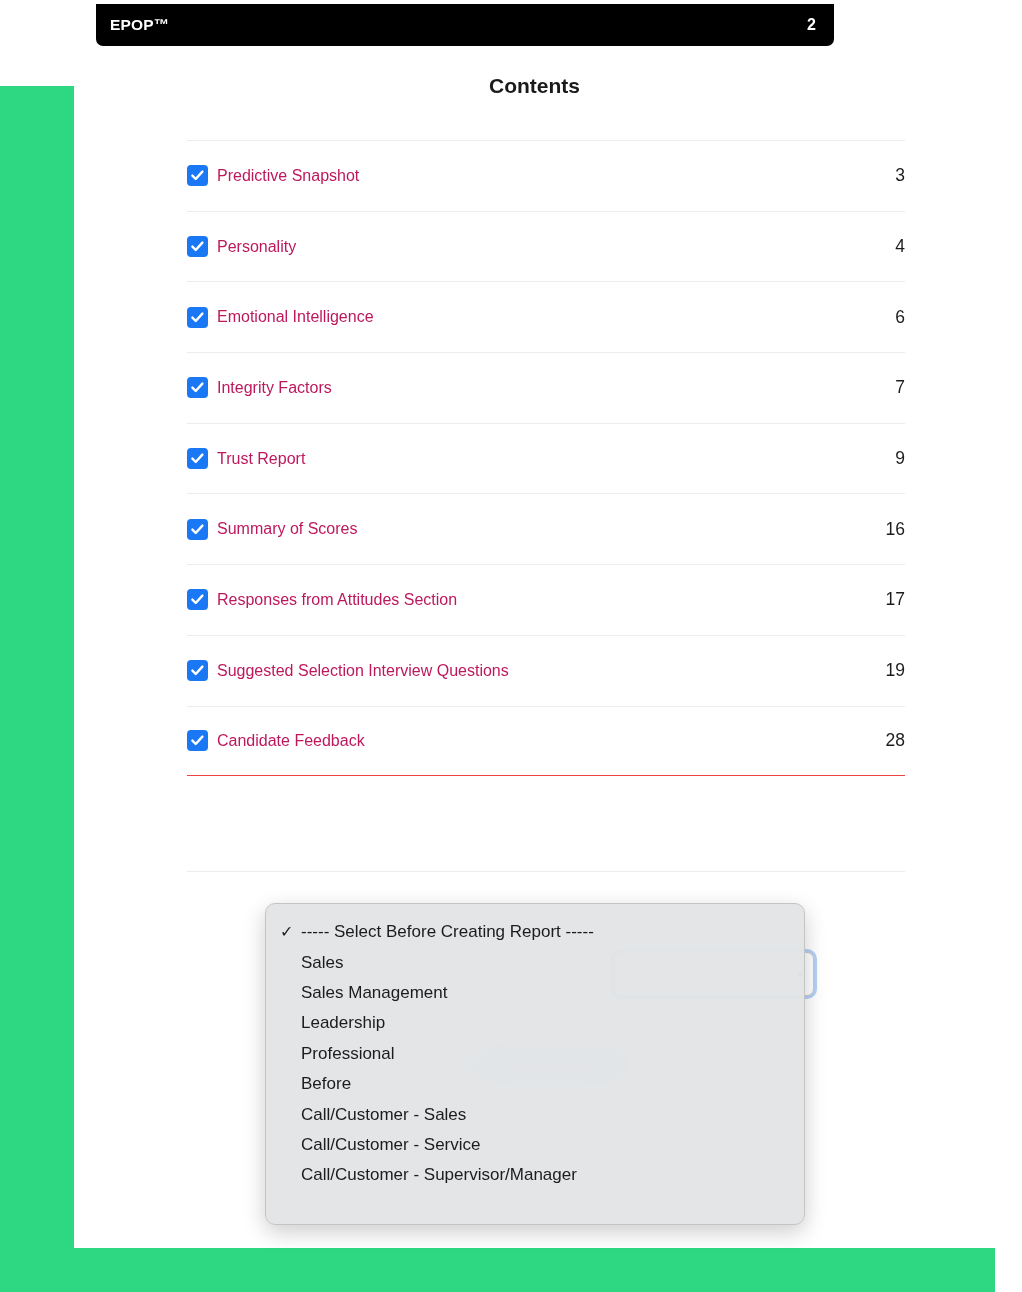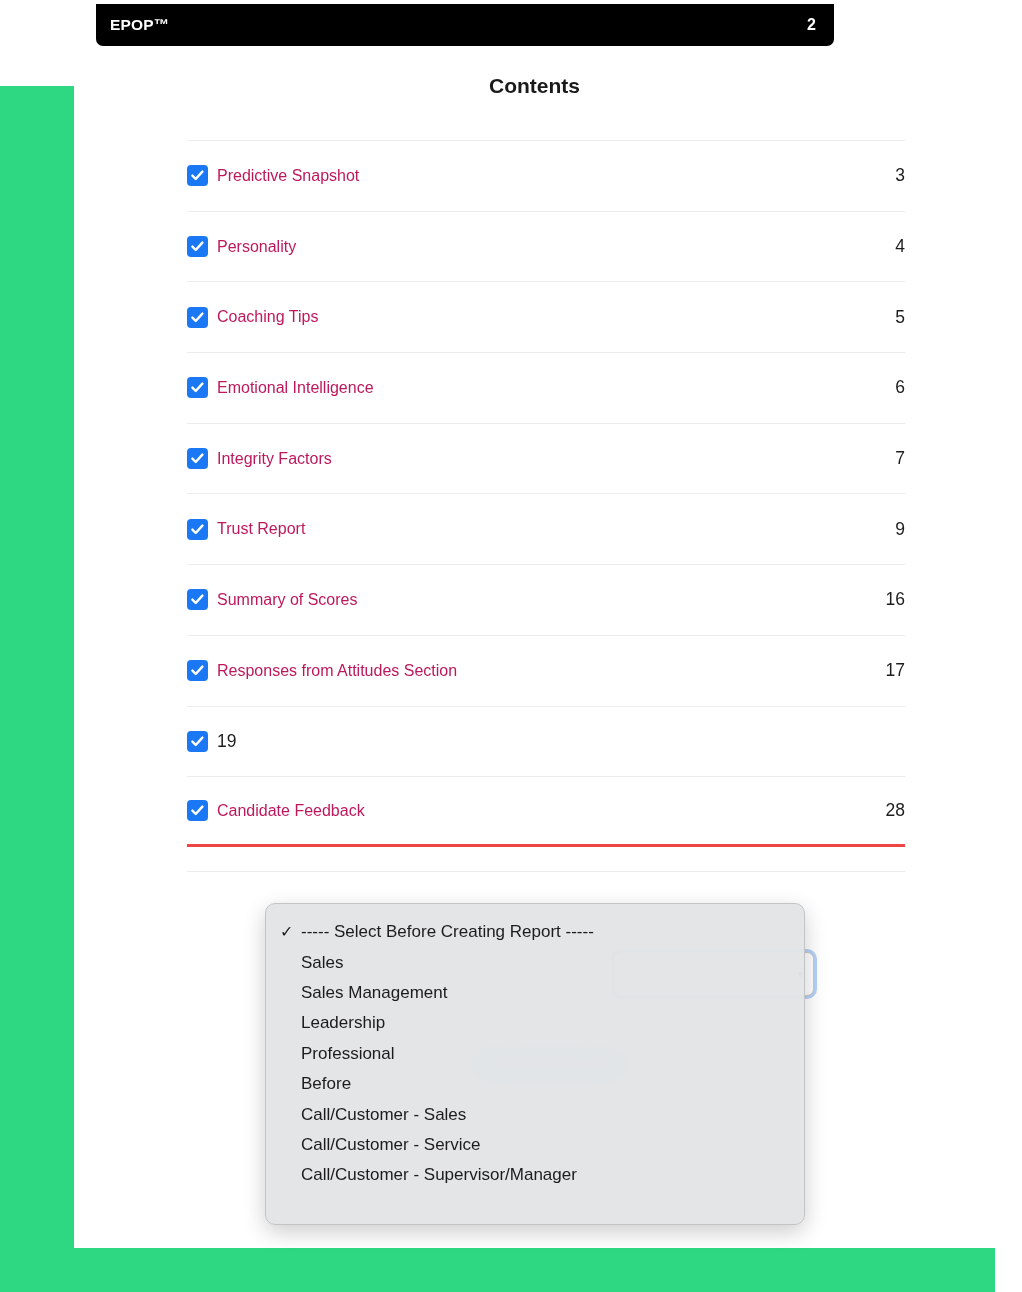--- a/index.html
+++ b/index.html
@@ -99,21 +99,21 @@
     width: 718px;
   }
   .toc-row {
     display: flex;
     align-items: center;
     height: 70.7px;
     border-top: 1px solid #ececec;
     box-sizing: border-box;
   }
   .toc-row:last-of-type {
-    border-bottom: 3px solid #ef4444;
+    border-bottom: 1px solid #ef4444;
   }
   .toc-checkbox {
     width: 21px;
     height: 21px;
     min-width: 21px;
     border-radius: 4px;
     background: #1b78f5;
     display: flex;
     align-items: center;
     justify-content: center;
@@ -250,29 +250,20 @@
       </span>
       <span class="toc-label">Personality</span>
       <span class="toc-page">4</span>
     </div>
     <div class="toc-row">
       <span class="toc-checkbox">
         <svg width="15" height="15" viewBox="0 0 15 15" aria-hidden="true">
           <path d="M2.4 7.6 L5.7 11.0 L12.4 3.6" fill="none" stroke="#ffffff" stroke-width="2.4" stroke-linecap="round" stroke-linejoin="round"></path>
         </svg>
       </span>
-      <span class="toc-label">Coaching Tips</span>
-      <span class="toc-page">5</span>
-    </div>
-    <div class="toc-row">
-      <span class="toc-checkbox">
-        <svg width="15" height="15" viewBox="0 0 15 15" aria-hidden="true">
-          <path d="M2.4 7.6 L5.7 11.0 L12.4 3.6" fill="none" stroke="#ffffff" stroke-width="2.4" stroke-linecap="round" stroke-linejoin="round"></path>
-        </svg>
-      </span>
       <span class="toc-label">Emotional Intelligence</span>
       <span class="toc-page">6</span>
     </div>
     <div class="toc-row">
       <span class="toc-checkbox">
         <svg width="15" height="15" viewBox="0 0 15 15" aria-hidden="true">
           <path d="M2.4 7.6 L5.7 11.0 L12.4 3.6" fill="none" stroke="#ffffff" stroke-width="2.4" stroke-linecap="round" stroke-linejoin="round"></path>
         </svg>
       </span>
       <span class="toc-label">Integrity Factors</span>
@@ -304,20 +295,21 @@
       </span>
       <span class="toc-label">Responses from Attitudes Section</span>
       <span class="toc-page">17</span>
     </div>
     <div class="toc-row">
       <span class="toc-checkbox">
         <svg width="15" height="15" viewBox="0 0 15 15" aria-hidden="true">
           <path d="M2.4 7.6 L5.7 11.0 L12.4 3.6" fill="none" stroke="#ffffff" stroke-width="2.4" stroke-linecap="round" stroke-linejoin="round"></path>
         </svg>
       </span>
+      <span class="toc-label">Suggested Selection Interview Questions</span>
       <span class="toc-page">19</span>
     </div>
     <div class="toc-row">
       <span class="toc-checkbox">
         <svg width="15" height="15" viewBox="0 0 15 15" aria-hidden="true">
           <path d="M2.4 7.6 L5.7 11.0 L12.4 3.6" fill="none" stroke="#ffffff" stroke-width="2.4" stroke-linecap="round" stroke-linejoin="round"></path>
         </svg>
       </span>
       <span class="toc-label">Candidate Feedback</span>
       <span class="toc-page">28</span>

